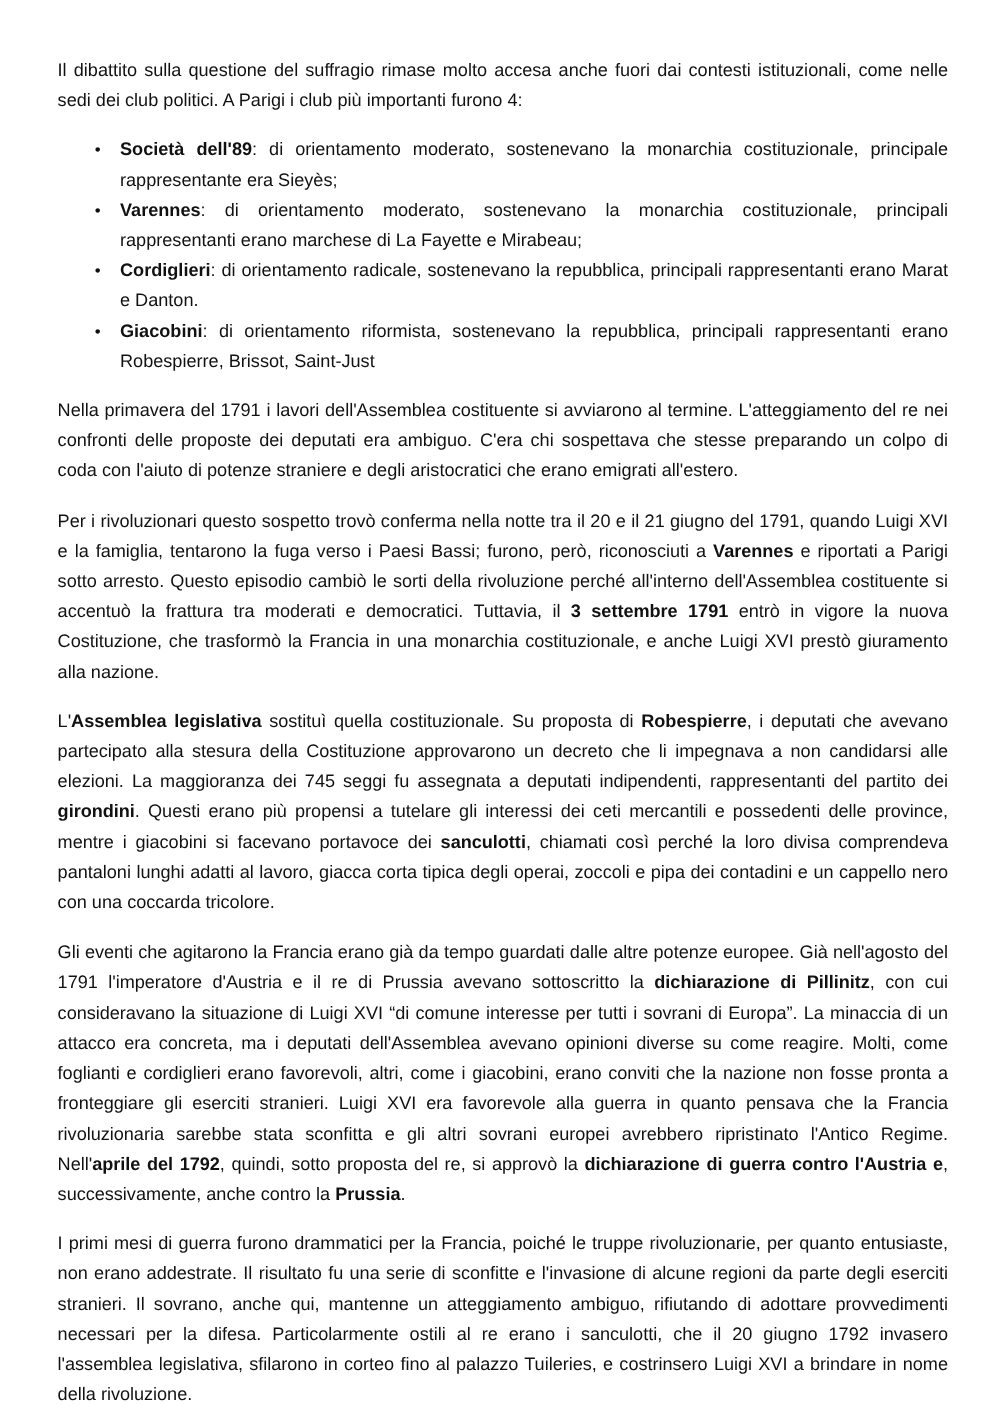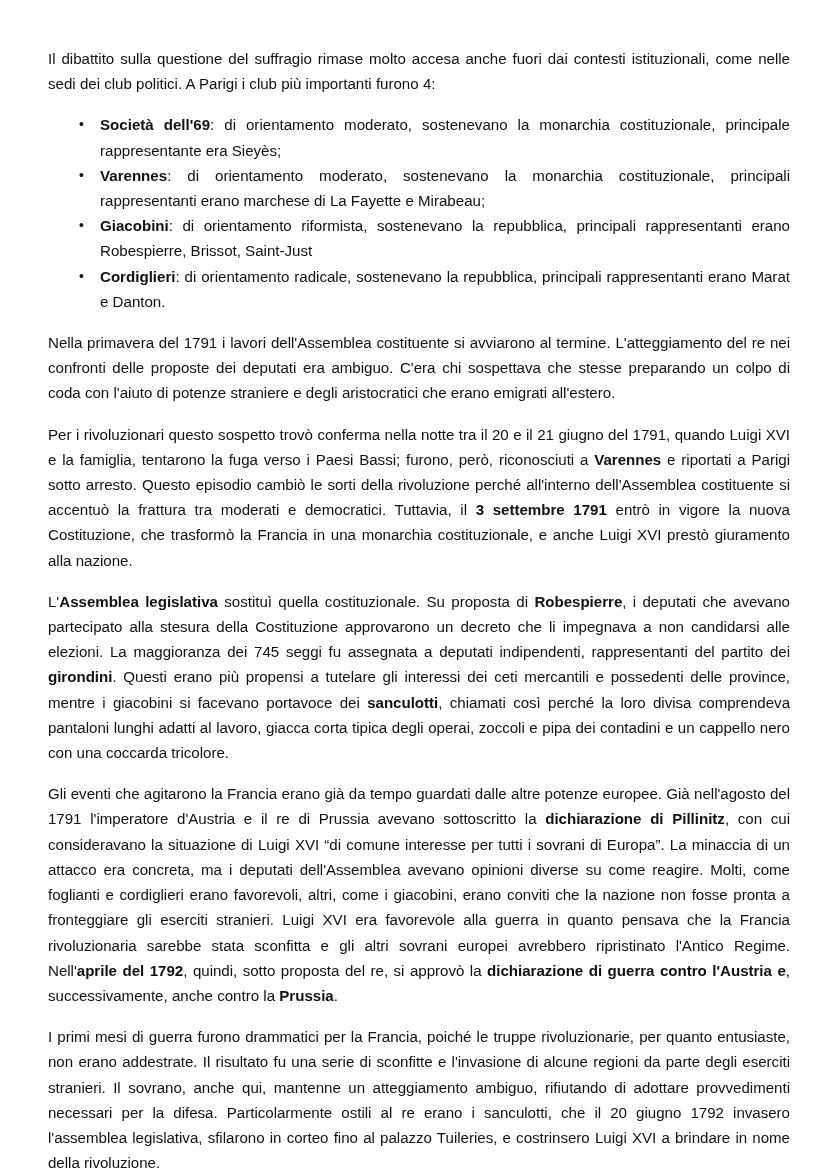--- a/index.html
+++ b/index.html
@@ -80,30 +80,30 @@
 </head>
 <body>
 
 <div class="page">
   <div class="doc-body">
 
     <p class="para">Il dibattito sulla questione del suffragio rimase molto accesa anche fuori dai contesti istituzionali, come nelle sedi dei club politici. A Parigi i club più importanti furono 4:</p>
 
     <ul class="club-list">
         <li>
-          <span class="li-text no-stretch"><b class="term">Società dell'69</b><span>: di orientamento moderato, sostenevano la monarchia costituzionale, principale rappresentante era Sieyès;</span></span>
+          <span class="li-text no-stretch"><b class="term">Società dell'89</b><span>: di orientamento moderato, sostenevano la monarchia costituzionale, principale rappresentante era Sieyès;</span></span>
         </li>
         <li>
           <span class="li-text no-stretch"><b class="term">Varennes</b><span>: di orientamento moderato, sostenevano la monarchia costituzionale, principali rappresentanti erano marchese di La Fayette e Mirabeau;</span></span>
         </li>
         <li>
-          <span class="li-text no-stretch"><b class="term">Giacobini</b><span>: di orientamento riformista, sostenevano la repubblica, principali rappresentanti erano Robespierre, Brissot, Saint-Just</span></span>
+          <span class="li-text no-stretch"><b class="term">Cordiglieri</b><span>: di orientamento radicale, sostenevano la repubblica, principali rappresentanti erano Marat e Danton.</span></span>
         </li>
         <li>
-          <span class="li-text no-stretch"><b class="term">Cordiglieri</b><span>: di orientamento radicale, sostenevano la repubblica, principali rappresentanti erano Marat e Danton.</span></span>
+          <span class="li-text no-stretch"><b class="term">Giacobini</b><span>: di orientamento riformista, sostenevano la repubblica, principali rappresentanti erano Robespierre, Brissot, Saint-Just</span></span>
         </li>
       </ul>
 
     <div id="paragraph-container">
         <p class="para no-stretch"><span>Nella primavera del 1791 i lavori dell'Assemblea costituente si avviarono al termine. L'atteggiamento del re nei confronti delle proposte dei deputati era ambiguo. C'era chi sospettava che stesse preparando un colpo di coda con l'aiuto di potenze straniere e degli aristocratici che erano emigrati all'estero.</span></p>
         <p class="para no-stretch"><span>Per i rivoluzionari questo sospetto trovò conferma nella notte tra il 20 e il 21 giugno del 1791, quando Luigi XVI e la famiglia, tentarono la fuga verso i Paesi Bassi; furono, però, riconosciuti a </span><b class="term">Varennes</b><span> e riportati a Parigi sotto arresto. Questo episodio cambiò le sorti della rivoluzione perché all'interno dell'Assemblea costituente si accentuò la frattura tra moderati e democratici. Tuttavia, il </span><b class="term">3 settembre 1791</b><span> entrò in vigore la nuova Costituzione, che trasformò la Francia in una monarchia costituzionale, e anche Luigi XVI prestò giuramento alla nazione.</span></p>
         <p class="para no-stretch"><span>L'</span><b class="term">Assemblea legislativa</b><span> sostituì quella costituzionale. Su proposta di </span><b class="term">Robespierre</b><span>, i deputati che avevano partecipato alla stesura della Costituzione approvarono un decreto che li impegnava a non candidarsi alle elezioni. La maggioranza dei 745 seggi fu assegnata a deputati indipendenti, rappresentanti del partito dei </span><b class="term">girondini</b><span>. Questi erano più propensi a tutelare gli interessi dei ceti mercantili e possedenti delle province, mentre i giacobini si facevano portavoce dei </span><b class="term">sanculotti</b><span>, chiamati così perché la loro divisa comprendeva pantaloni lunghi adatti al lavoro, giacca corta tipica degli operai, zoccoli e pipa dei contadini e un cappello nero con una coccarda tricolore.</span></p>
         <p class="para no-stretch"><span>Gli eventi che agitarono la Francia erano già da tempo guardati dalle altre potenze europee. Già nell'agosto del 1791 l'imperatore d'Austria e il re di Prussia avevano sottoscritto la </span><b class="term">dichiarazione di Pillinitz</b><span>, con cui consideravano la situazione di Luigi XVI “di comune interesse per tutti i sovrani di Europa”. La minaccia di un attacco era concreta, ma i deputati dell'Assemblea avevano opinioni diverse su come reagire. Molti, come foglianti e cordiglieri erano favorevoli, altri, come i giacobini, erano conviti che la nazione non fosse pronta a fronteggiare gli eserciti stranieri. Luigi XVI era favorevole alla guerra in quanto pensava che la Francia rivoluzionaria sarebbe stata sconfitta e gli altri sovrani europei avrebbero ripristinato l'Antico Regime. Nell'</span><b class="term">aprile del 1792</b><span>, quindi, sotto proposta del re, si approvò la </span><b class="term">dichiarazione di guerra contro l'Austria e</b><span>, successivamente, anche contro la </span><b class="term">Prussia</b><span>.</span></p>
         <p class="para no-stretch"><span>I primi mesi di guerra furono drammatici per la Francia, poiché le truppe rivoluzionarie, per quanto entusiaste, non erano addestrate. Il risultato fu una serie di sconfitte e l'invasione di alcune regioni da parte degli eserciti stranieri. Il sovrano, anche qui, mantenne un atteggiamento ambiguo, rifiutando di adottare provvedimenti necessari per la difesa. Particolarmente ostili al re erano i sanculotti, che il 20 giugno 1792 invasero l'assemblea legislativa, sfilarono in corteo fino al palazzo Tuileries, e costrinsero Luigi XVI a brindare in nome della rivoluzione.</span></p>
       </div>

